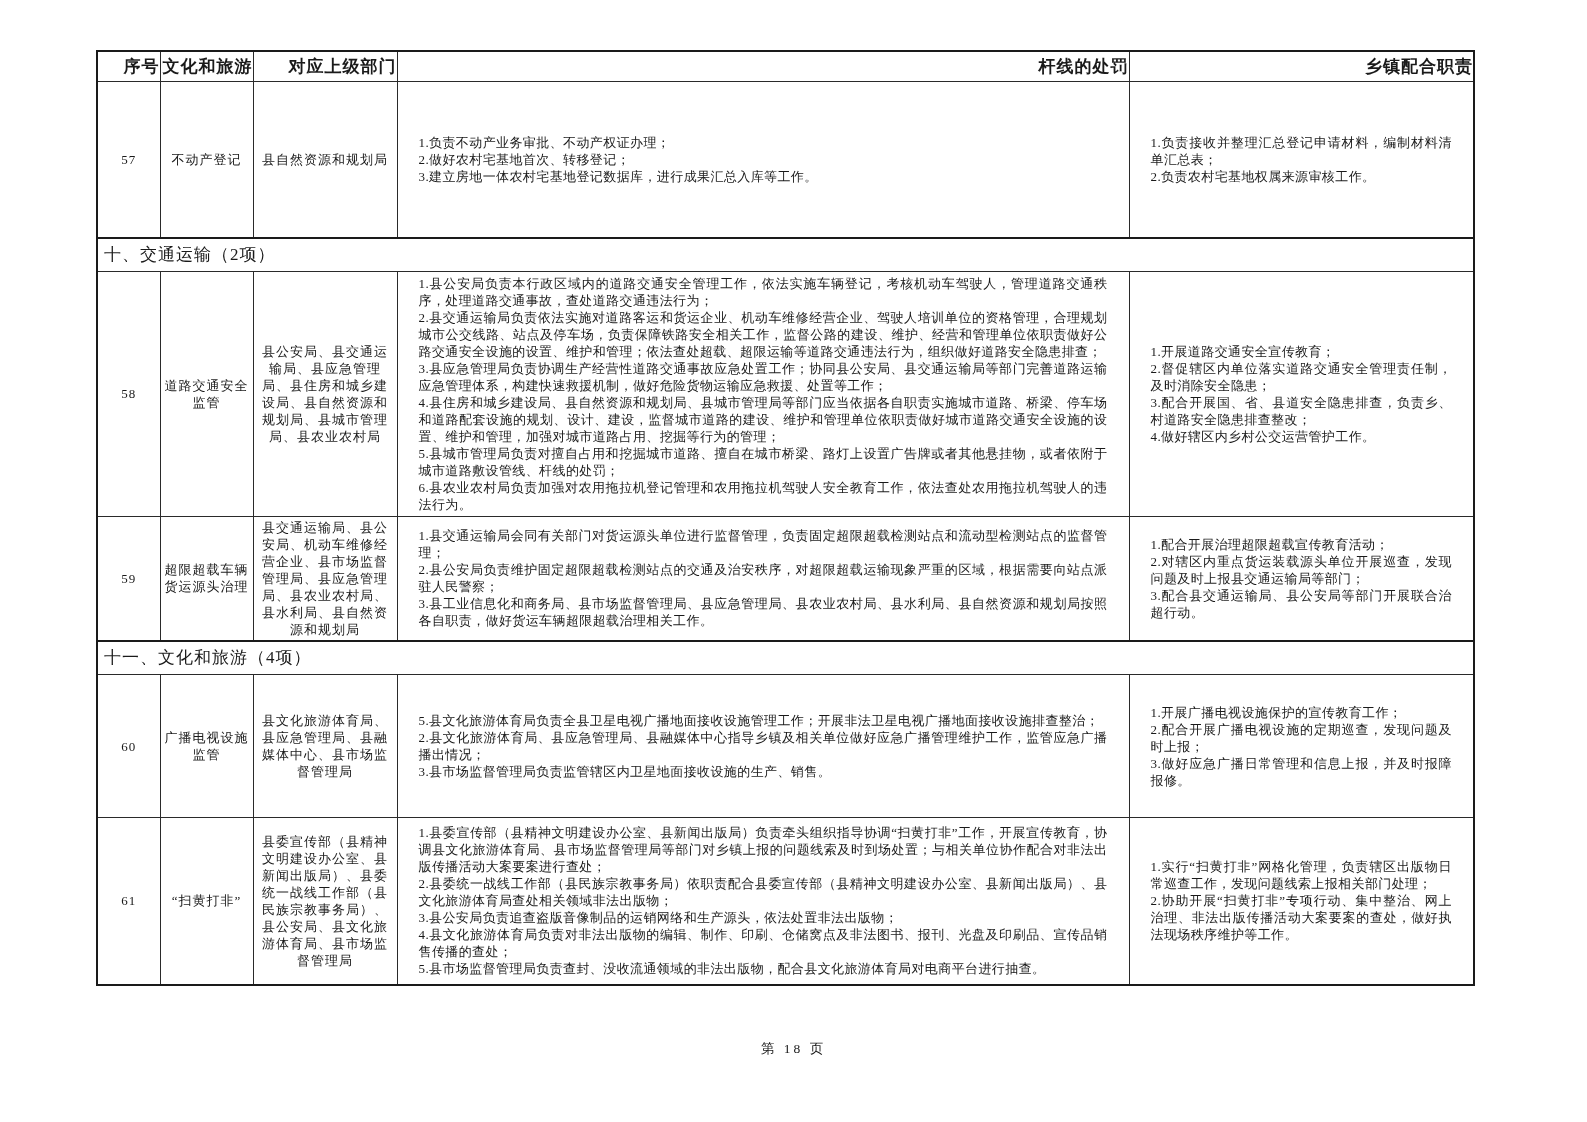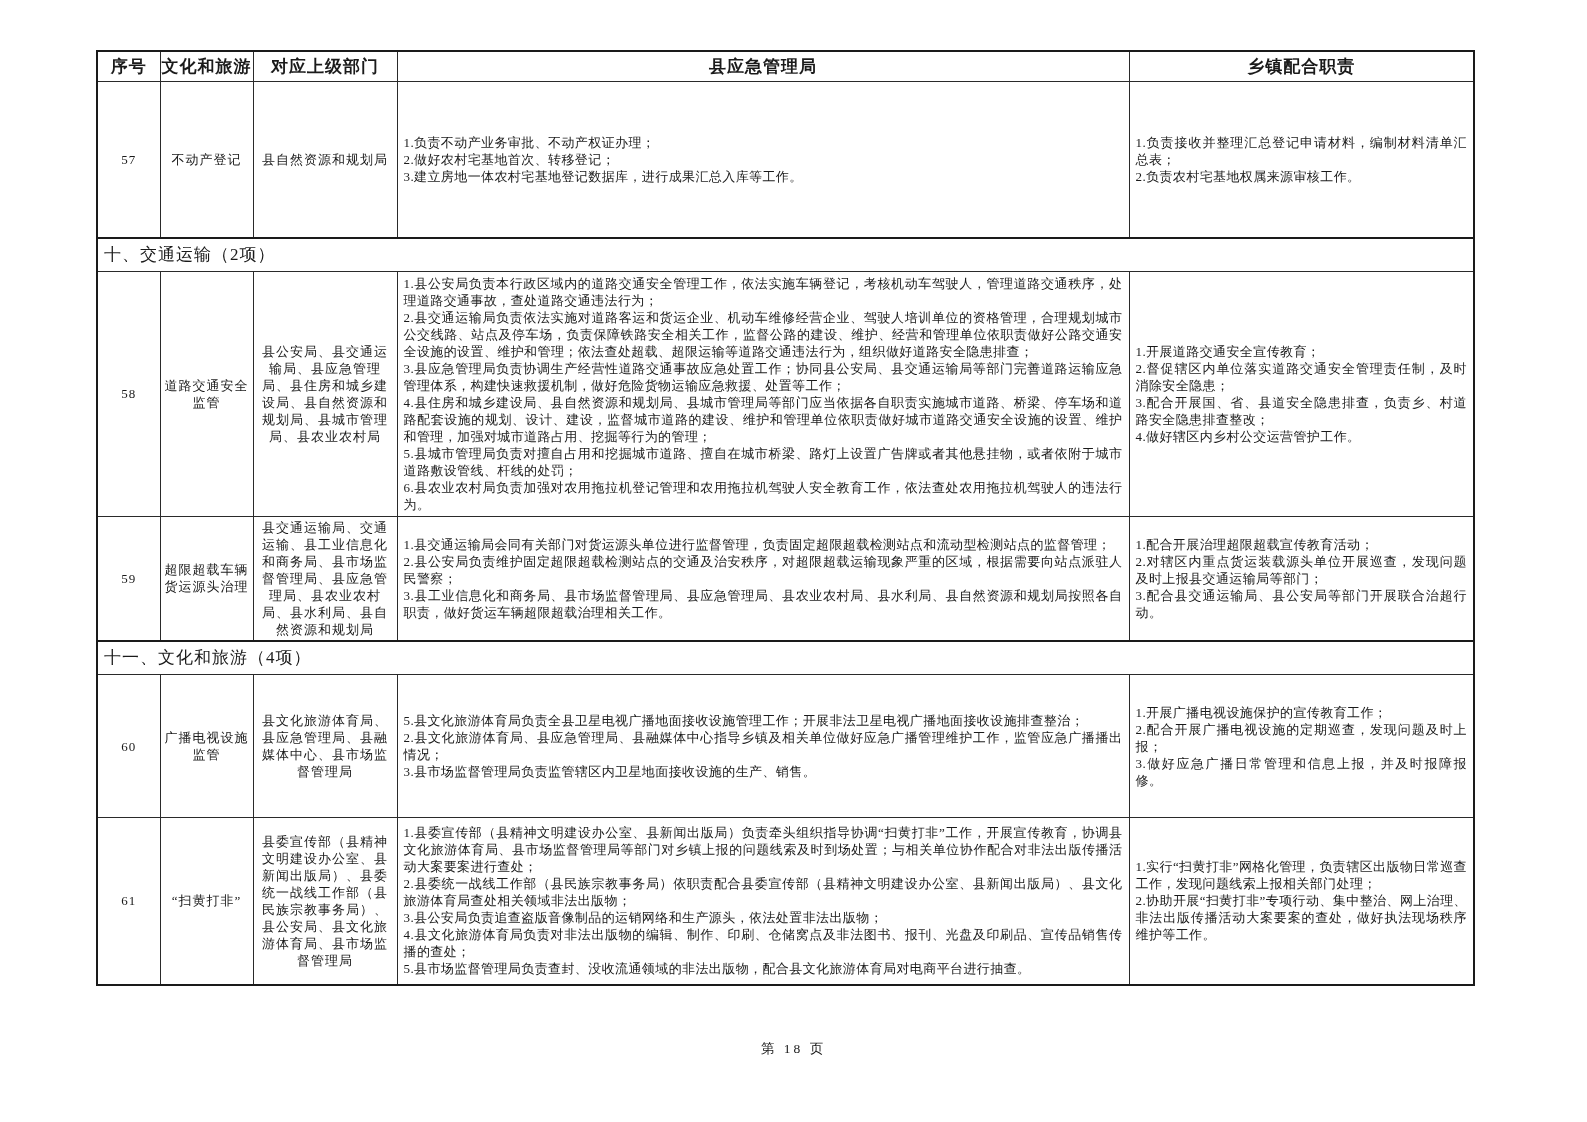--- a/index.html
+++ b/index.html
@@ -15,34 +15,34 @@
   table.doc {
     position:absolute; left:96px; top:50px; width:1377px;
     border-collapse:collapse; table-layout:fixed;
     border:2px solid #1a1a1a;
   }
   table.doc th, table.doc td { border:1px solid #2a2a2a; }
 
   thead th {
     height:30px;
     font-size:17px; font-weight:bold;
-    text-align:center; vertical-align:middle;
+    text-align:right; vertical-align:middle;
     letter-spacing:1px;
     border-bottom:2px solid #1a1a1a;
   }
 
   td {
     font-size:13px; line-height:17px;
     letter-spacing:0.4px;
     vertical-align:middle;
   }
   td.center { text-align:center; padding:2px 3px; letter-spacing:1px; }
   td.text {
     text-align:justify;
-    padding:3px 6px;
+    padding:3px 21px;
     white-space:pre-line;
   }
 
   tr.section td {
     font-size:17px; font-weight:normal;
     letter-spacing:1px;
     text-align:left; padding:4px 6px;
     border-top:2px solid #1a1a1a;
   }
 
@@ -73,21 +73,21 @@
       <col style="width:93px">
       <col style="width:144px">
       <col style="width:732px">
       <col style="width:345px">
     </colgroup>
     <thead>
       <tr class="h-hdr">
         <th>序号</th>
         <th>文化和旅游</th>
         <th>对应上级部门</th>
-        <th>县应急管理局</th>
+        <th>杆线的处罚</th>
         <th>乡镇配合职责</th>
       </tr>
     </thead>
     <tbody>
 
       <tr class="h-r57">
         <td class="center">57</td>
         <td class="center">不动产登记</td>
         <td class="center">县自然资源和规划局</td>
         <td class="text">1.负责不动产业务审批、不动产权证办理；
@@ -113,21 +113,21 @@
 6.县农业农村局负责加强对农用拖拉机登记管理和农用拖拉机驾驶人安全教育工作，依法查处农用拖拉机驾驶人的违法行为。</td>
         <td class="text">1.开展道路交通安全宣传教育；
 2.督促辖区内单位落实道路交通安全管理责任制，及时消除安全隐患；
 3.配合开展国、省、县道安全隐患排查，负责乡、村道路安全隐患排查整改；
 4.做好辖区内乡村公交运营管护工作。</td>
       </tr>
 
       <tr class="h-r59">
         <td class="center">59</td>
         <td class="center">超限超载车辆货运源头治理</td>
-        <td class="center">县交通运输局、交通运输、县工业信息化和商务局、县市场监督管理局、县应急管理局、县农业农村局、县水利局、县自然资源和规划局</td>
+        <td class="center">县交通运输局、县公安局、机动车维修经营企业、县市场监督管理局、县应急管理局、县农业农村局、县水利局、县自然资源和规划局</td>
         <td class="text">1.县交通运输局会同有关部门对货运源头单位进行监督管理，负责固定超限超载检测站点和流动型检测站点的监督管理；
 2.县公安局负责维护固定超限超载检测站点的交通及治安秩序，对超限超载运输现象严重的区域，根据需要向站点派驻人民警察；
 3.县工业信息化和商务局、县市场监督管理局、县应急管理局、县农业农村局、县水利局、县自然资源和规划局按照各自职责，做好货运车辆超限超载治理相关工作。</td>
         <td class="text">1.配合开展治理超限超载宣传教育活动；
 2.对辖区内重点货运装载源头单位开展巡查，发现问题及时上报县交通运输局等部门；
 3.配合县交通运输局、县公安局等部门开展联合治超行动。</td>
       </tr>
 
       <tr class="section h-sec2">
         <td colspan="5">十一、文化和旅游（4项）</td>

